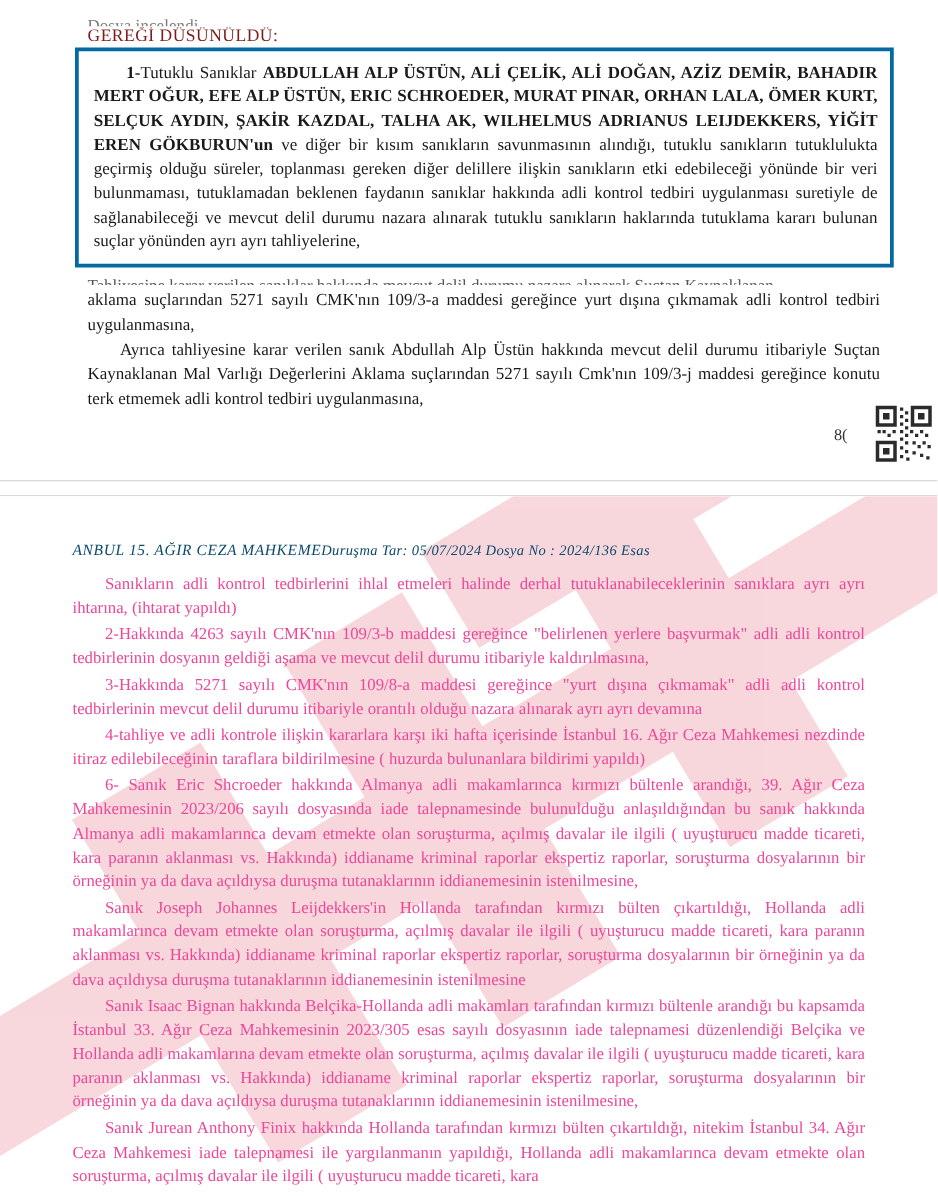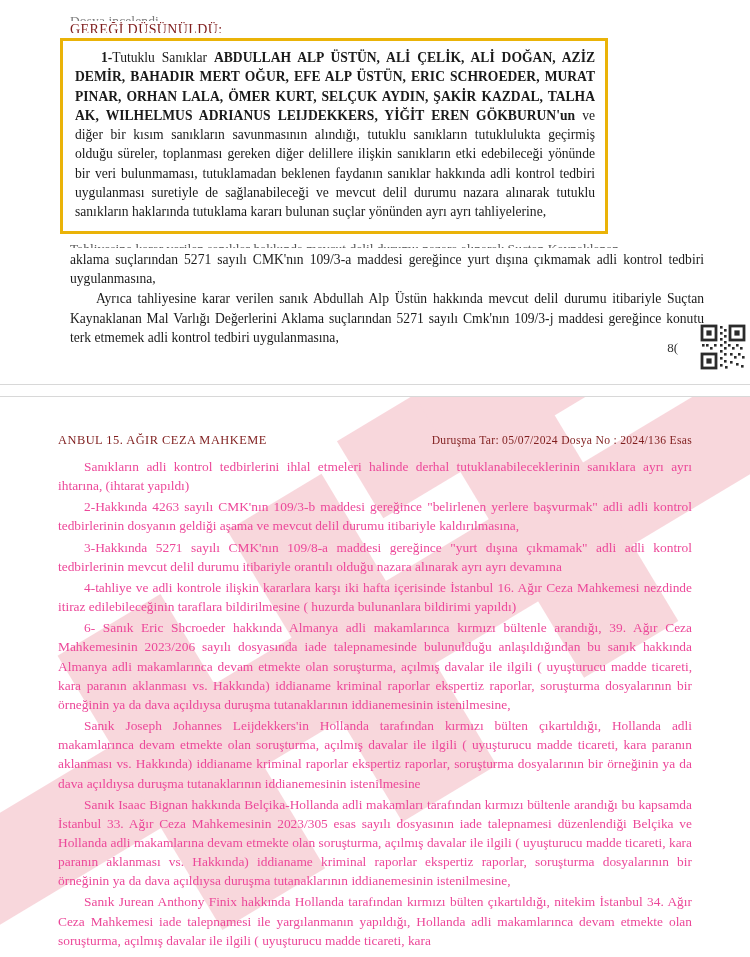--- a/index.html
+++ b/index.html
@@ -49,24 +49,24 @@
     letter-spacing: .4px;
     color: #7f1d1d;
     height: 11px;
     overflow: hidden;
     margin-top: 1px;
   }
 
   
   .red-box {
     position: relative;
-    border: 3px solid #eab308;
+    border: 3px solid #0369a1;
     margin: 5px 0 0 -10px;
     padding: 7px 10px 9px 12px;
-    width: 548px;
+    width: 655px;
     box-sizing: border-box;
   }
   .para {
     font-size: 13.6px;
     line-height: 1.42;
     text-align: justify;
     text-justify: inter-word;
     margin: 0;
   }
   .para .b {
@@ -116,26 +116,27 @@
     height: 585px;
     padding: 0;
   }
   #page-bottom .inner {
     padding: 36px 58px 0 58px;
     position: relative;
     z-index: 2;
   }
   .doc-header {
     display: flex;
-    justify-content: space-between;
+    justify-content: flex-start;
     align-items: baseline;
     font-size: 12.4px;
-    color: #7f1d1d;
+    color: #0c4a6e;
     letter-spacing: .3px;
     margin-bottom: 9px;
+    font-style: italic;
   }
   .doc-header .left {
     font-variant: small-caps;
     letter-spacing: .5px;
   }
   .doc-header .right {
     font-size: 11.6px;
   }
   .body-para {
     font-size: 13.4px;

